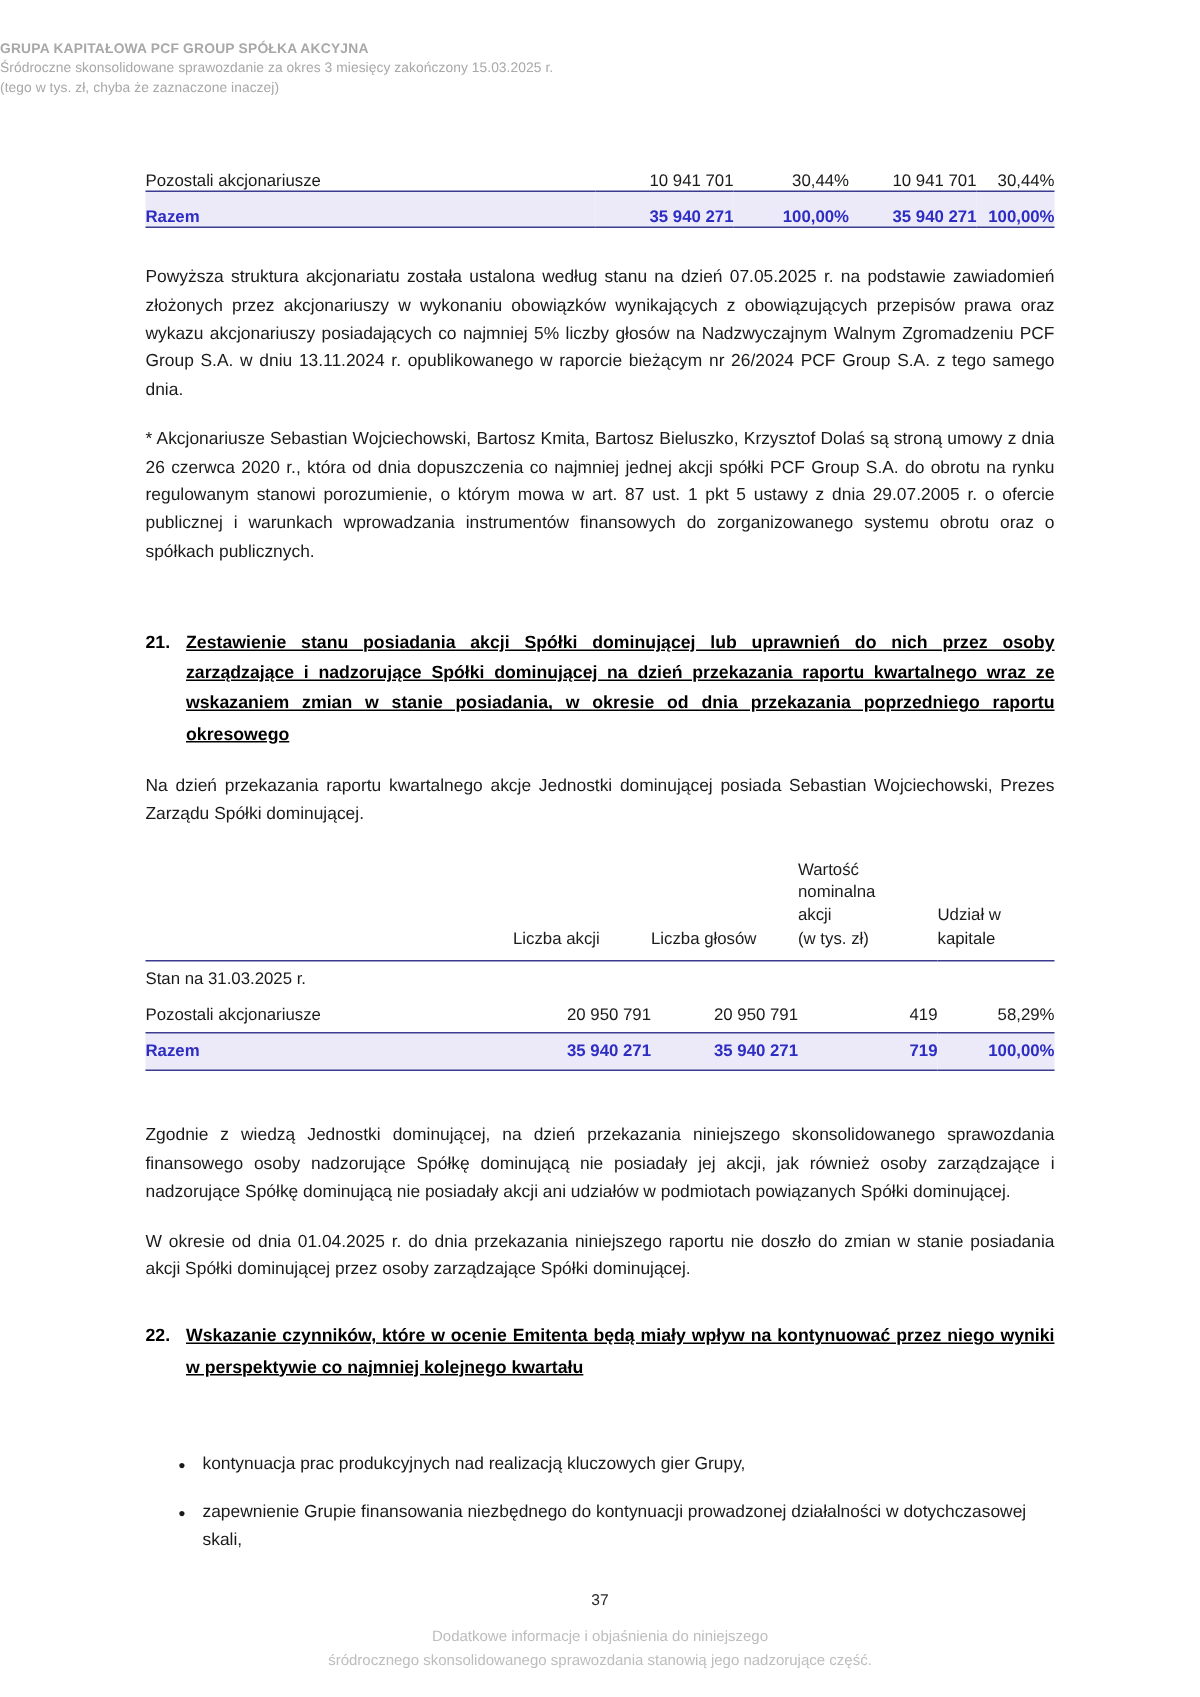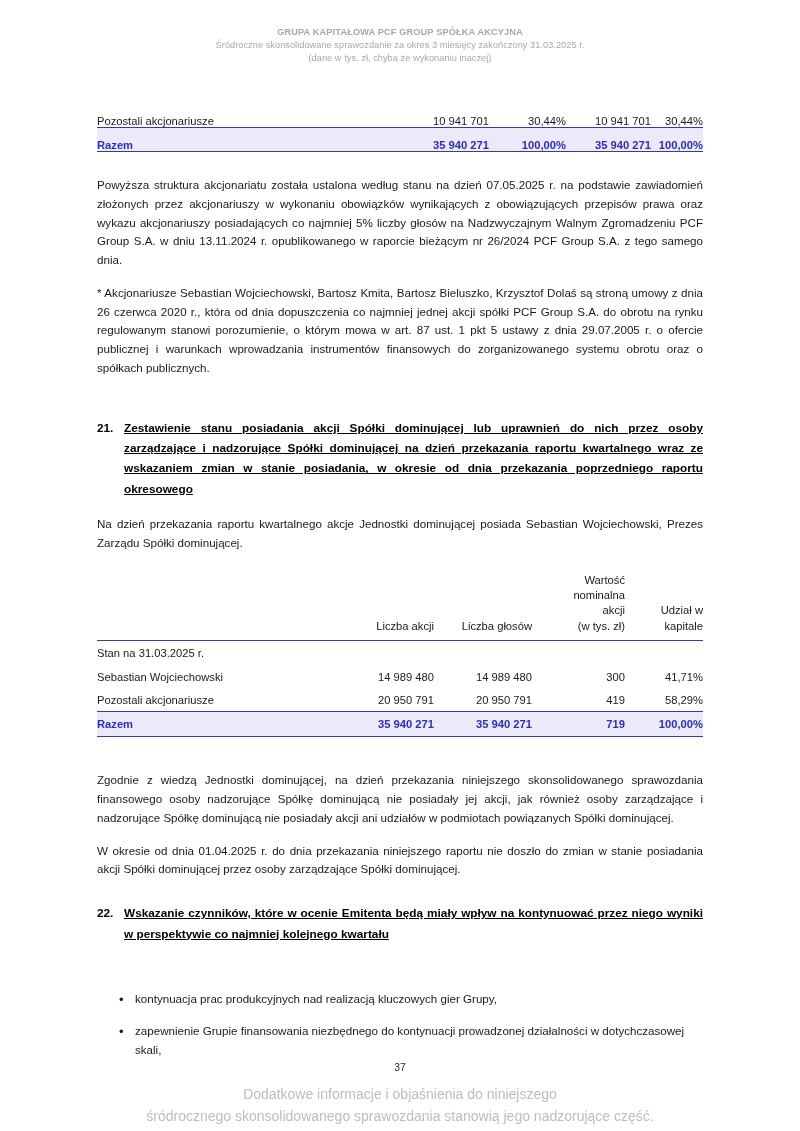--- a/index.html
+++ b/index.html
@@ -18,21 +18,21 @@
   .page {
     width: 800px;
     height: 1131px;
     position: relative;
     box-sizing: border-box;
     padding: 0;
   }
 
   
   .doc-header {
-    text-align: center;
+    text-align: left;
     color: #a8a8a8;
     padding-top: 26px;
     line-height: 1.42;
   }
   .doc-header .line1 {
     font-size: 9.2px;
     font-weight: bold;
     letter-spacing: 0.15px;
   }
   .doc-header .line2 {
@@ -122,21 +122,21 @@
   table.fin2 th {
     font-weight: normal;
     font-size: 11.2px;
     vertical-align: bottom;
     padding: 0 0 6px 0;
     color: #1a1a1a;
   }
   table.fin2 td {
     padding: 0;
   }
-  .hdr-c { text-align: right; line-height: 1.38; }
+  .hdr-c { text-align: left; line-height: 1.38; }
   .sub-head td {
     font-weight: normal;
     height: 24px;
     padding-top: 3px;
     padding-bottom: 1px;
     border-top: 1.6px solid #3b3b8f;
   }
   .r-data td {
     height: 23px;
     padding-bottom: 2px;
@@ -187,33 +187,33 @@
     font-size: 10.4px;
     color: #2b2b2b;
   }
   .doc-footer {
     position: absolute;
     left: 0;
     right: 0;
     top: 1084px;
     text-align: center;
     color: #bdbdbd;
-    font-size: 14px;
+    font-size: 10px;
     line-height: 1.55;
   }
 </style>
 </head>
 <body>
 
 <div class="page">
 
   <div class="doc-header">
     <div class="line1">GRUPA KAPITAŁOWA PCF GROUP SPÓŁKA AKCYJNA</div>
-    <div class="line2">Śródroczne skonsolidowane sprawozdanie za okres 3 miesięcy zakończony 31.03.2025 r.</div>
-    <div class="line3">(dane w tys. zł, chyba że wykonaniu inaczej)</div>
+    <div class="line2">Śródroczne skonsolidowane sprawozdanie za okres 3 miesięcy zakończony 15.03.2025 r.</div>
+    <div class="line3">(tego w tys. zł, chyba że zaznaczone inaczej)</div>
   </div>
 
   <div class="content">
 
     <table class="fin">
       <tbody>
         <tr class="row-plain">
           <td class="t-label" style="width:300px">Pozostali akcjonariusze</td>
           <td class="t-num" style="width:92px">10 941 701</td>
           <td class="t-num" style="width:77px">30,44%</td>
@@ -271,27 +271,20 @@
       </thead>
       <tbody>
         <tr class="sub-head">
           <td>Stan na 31.03.2025 r.</td>
           <td></td>
           <td></td>
           <td></td>
           <td></td>
         </tr>
         <tr class="r-data">
-          <td class="t-label">Sebastian Wojciechowski</td>
-          <td class="t-num">14 989 480</td>
-          <td class="t-num">14 989 480</td>
-          <td class="t-num">300</td>
-          <td class="t-num">41,71%</td>
-        </tr>
-        <tr class="r-data">
           <td class="t-label">Pozostali akcjonariusze</td>
           <td class="t-num">20 950 791</td>
           <td class="t-num">20 950 791</td>
           <td class="t-num">419</td>
           <td class="t-num">58,29%</td>
         </tr>
         <tr class="r-total">
           <td class="t-label">Razem</td>
           <td class="t-num">35 940 271</td>
           <td class="t-num">35 940 271</td>

